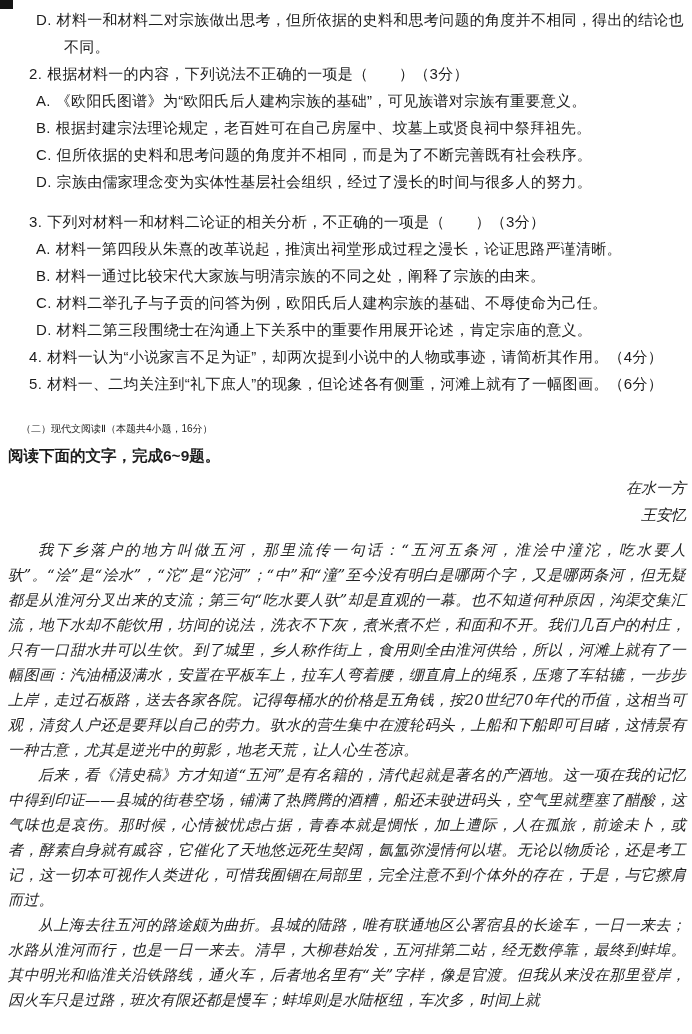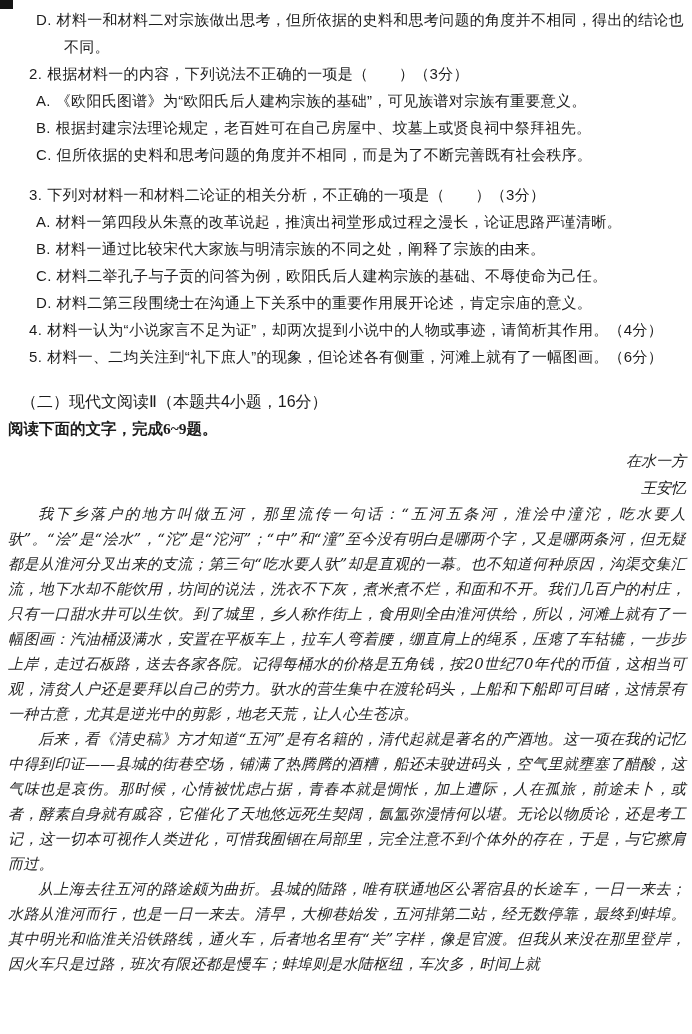--- a/index.html
+++ b/index.html
@@ -13,29 +13,29 @@
 
   
   .questions{font-size:15px;line-height:27px;letter-spacing:.3px;}
   .opt-block{padding-left:56px;text-indent:-28px;}
   .q-block{padding-left:30px;text-indent:-22px;margin-left:13px;}
   .lbl{margin-right:5px;}
   .gap-md{margin-top:13px;}
 
   
   .sec2{margin-top:19px;}
-  .sec-header{font-size:16px;margin-left:13px;line-height:26px;}
-  .instruction{font-weight:bold;font-size:15.5px;line-height:28px;font-family:Liberation Serif, serif;}
+  .sec-header{font-size:10px;margin-left:13px;line-height:26px;}
+  .instruction{font-weight:bold;font-size:15.5px;line-height:28px;}
   .essay-title,.essay-author{
     text-align:right;font-style:italic;
     font-family:"DejaVu Serif","Liberation Serif",serif;
     font-size:15px;line-height:27px;
   }
   .essay-title{margin-top:5px;}
-  .passage{margin-top:0;}
+  .passage{margin-top:9px;}
   .passage p{
     margin:0;font-style:italic;
     font-family:"DejaVu Serif","Liberation Serif",serif;
     font-size:15px;line-height:25px;color:#242424;
     text-indent:2em;text-align:justify;letter-spacing:.2px;
   }
 </style>
 </head>
 <body>
 
@@ -53,20 +53,23 @@
       <span class="lbl">2.</span><span>根据材料一的内容，下列说法不正确的一项是（　　）（3分）</span>
     </div>
     <div class="opt-block">
       <span class="lbl">A.</span><span>《欧阳氏图谱》为“欧阳氏后人建构宗族的基础”，可见族谱对宗族有重要意义。</span>
     </div>
     <div class="opt-block">
       <span class="lbl">B.</span><span>根据封建宗法理论规定，老百姓可在自己房屋中、坟墓上或贤良祠中祭拜祖先。</span>
     </div>
     <div class="opt-block">
       <span class="lbl">C.</span><span>但所依据的史料和思考问题的角度并不相同，而是为了不断完善既有社会秩序。</span>
+    </div>
+    <div class="opt-block">
+      <span class="lbl">D.</span><span>宗族由儒家理念变为实体性基层社会组织，经过了漫长的时间与很多人的努力。</span>
     </div>
 
     <div class="q-block gap-md">
       <span class="lbl">3.</span><span>下列对材料一和材料二论证的相关分析，不正确的一项是（　　）（3分）</span>
     </div>
     <div class="opt-block">
       <span class="lbl">A.</span><span>材料一第四段从朱熹的改革说起，推演出祠堂形成过程之漫长，论证思路严谨清晰。</span>
     </div>
     <div class="opt-block">
       <span class="lbl">B.</span><span>材料一通过比较宋代大家族与明清宗族的不同之处，阐释了宗族的由来。</span>

